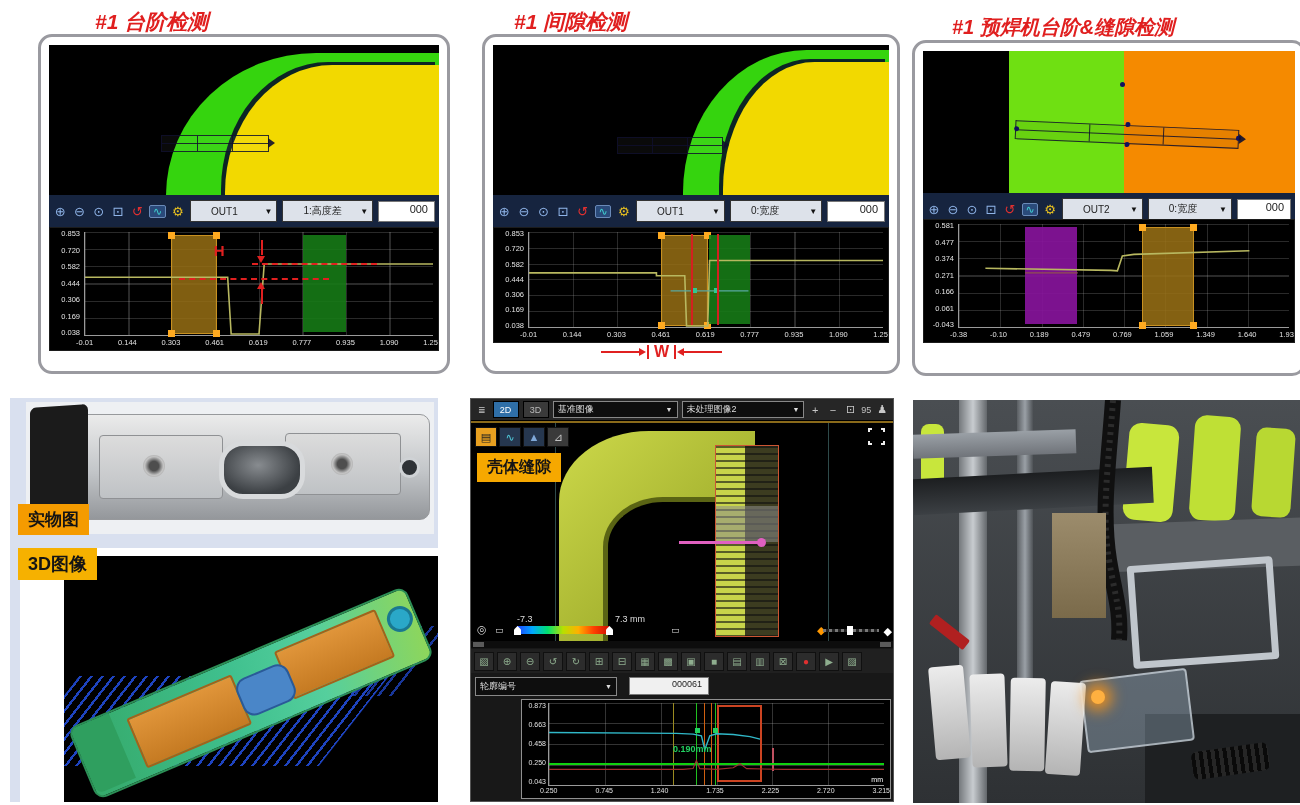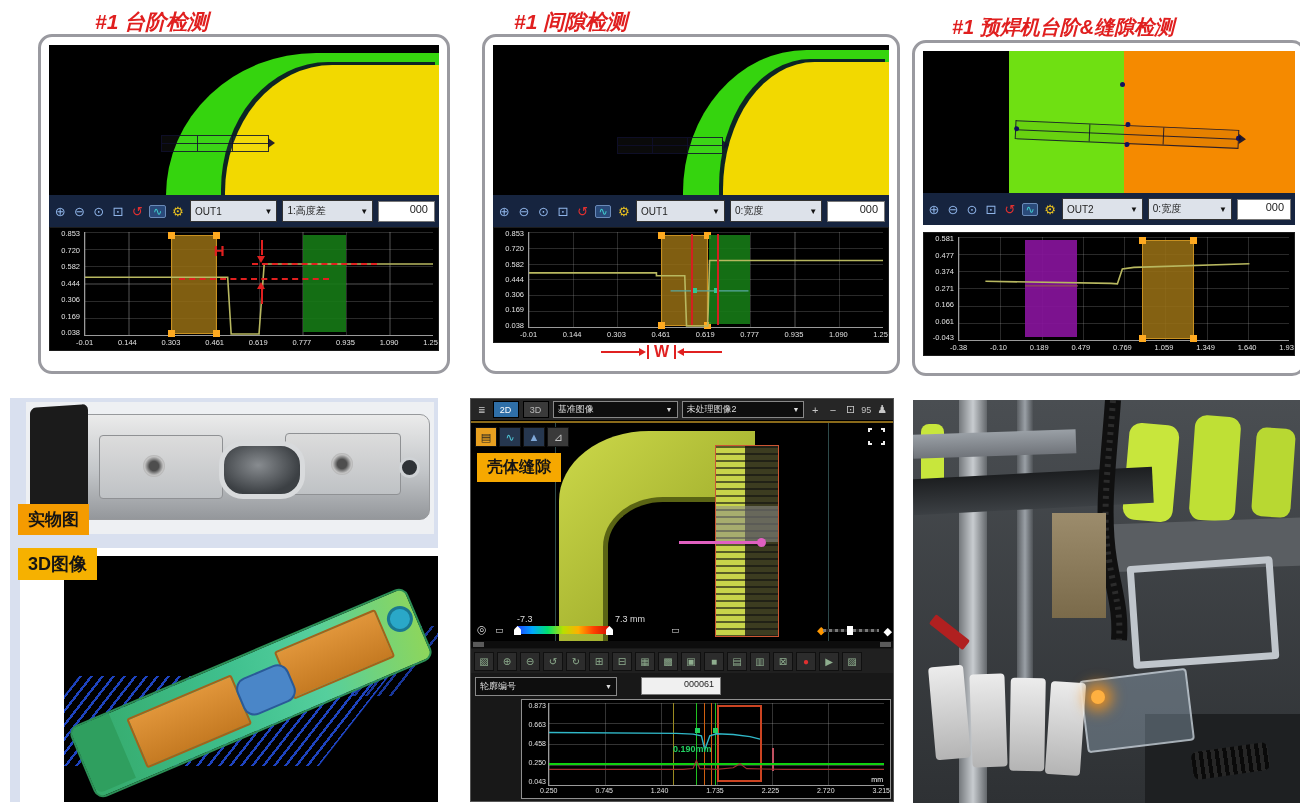--- a/index.html
+++ b/index.html
@@ -11,21 +11,21 @@
   .mbox{position:absolute;border:1px solid rgba(15,15,45,.85);background:rgba(255,255,255,.04);}
   .mline{position:absolute;background:rgba(15,15,45,.85);}
   .mdot{position:absolute;width:5px;height:5px;background:#101060;border-radius:50%;}
   .mah{position:absolute;border-left:7px solid rgba(15,15,45,.9);border-top:5px solid transparent;border-bottom:5px solid transparent;}
   .ptb{position:absolute;left:8px;right:8px;height:32px;background:#16243f;display:flex;align-items:center;gap:5px;padding:0 4px;box-sizing:border-box;}
   .ti{font-size:13px;color:#8fb4e8;width:17px;text-align:center;line-height:1;}
   .ti.red{color:#e03030;}
   .ti.chip{background:#2a4a7a;border:1px solid #6a8ab8;color:#40d0d0;font-size:11px;border-radius:2px;}
   .ti.gear{color:#e8c020;}
   .dd{height:20px;background:#dde2ea;border:1px solid #333;display:flex;align-items:center;padding:0 4px;font-size:10px;color:#222;}
-  .dd span{flex:1;overflow:hidden;white-space:nowrap;}
+  .dd span{flex:1;overflow:hidden;white-space:nowrap;margin-left:16px;}
   .dd b{font-size:8px;color:#111;margin-left:4px;}
   .vbox{height:18px;background:#fff;border:1px solid #777;font-size:11px;color:#222;text-align:right;padding:1px 6px 0 0;}
   .chart{position:absolute;left:8px;right:8px;background:#000;border:1px solid #1c1c1c;}
   .yt{position:absolute;left:2px;top:2px;bottom:13px;width:28px;display:flex;flex-direction:column;justify-content:space-between;align-items:flex-end;font-size:7.5px;color:#e2e2e2;line-height:1;}
   .xt{position:absolute;left:26px;right:0;bottom:1px;height:10px;display:flex;justify-content:space-between;font-size:7.5px;color:#e2e2e2;line-height:1;}
   .plot{position:absolute;left:34px;right:5px;top:4px;bottom:14px;border-left:1px solid #9a9a9a;border-bottom:1px solid #9a9a9a;
     background-image:repeating-linear-gradient(to right,rgba(190,190,190,.22) 0 1px,transparent 1px calc(100%/8)),
                      repeating-linear-gradient(to bottom,rgba(190,190,190,.22) 0 1px,transparent 1px calc(100%/6));}
   .vplot{background-image:repeating-linear-gradient(to right,rgba(170,170,170,.30) 0 1px,transparent 1px calc(100%/6)),
                      repeating-linear-gradient(to bottom,rgba(170,170,170,.30) 0 1px,transparent 1px calc(100%/4));}
@@ -58,21 +58,21 @@
   .fsbox{position:absolute;width:13px;height:13px;border:2px solid #eee;}
   .fsbox i{position:absolute;left:2px;right:2px;top:-3px;bottom:-3px;background:#000;}
   .fsbox em{position:absolute;top:2px;bottom:2px;left:-3px;right:-3px;background:#000;}
   .cbh{position:absolute;width:7px;height:9px;background:#fff;clip-path:polygon(50% 0,100% 40%,100% 100%,0 100%,0 40%);}
   .vicon{position:absolute;color:#ddd;font-size:11px;line-height:1;}
   .hscroll{position:absolute;left:0;right:0;top:242px;height:7px;background:#0d0d0d;}
   .hscroll i{position:absolute;top:1px;width:11px;height:5px;background:#5a5a5a;}
   .vtools{position:absolute;left:0;right:0;top:250px;height:24px;background:#202020;display:flex;align-items:center;gap:3px;padding:0 3px;box-sizing:border-box;}
   .vtools span{width:18px;height:17px;background:#2c2c2c;border:1px solid #101010;color:#8fae8f;font-size:10px;display:flex;align-items:center;justify-content:center;}
   .vtools span:nth-child(15){color:#e03030;}
-  .vsel{position:absolute;left:0;right:0;top:276px;height:22px;background:#181818;display:flex;align-items:center;gap:24px;padding:0 4px;box-sizing:border-box;}
+  .vsel{position:absolute;left:0;right:0;top:276px;height:22px;background:#181818;display:flex;align-items:center;gap:12px;padding:0 4px;box-sizing:border-box;}
   .vchart{position:absolute;left:2px;right:2px;top:300px;bottom:2px;background:#000;border:1px solid #909090;margin-left:48px;}
   .vchart .yt{width:22px;font-size:7px;}
   .vchart .plot{left:26px;right:6px;top:3px;bottom:12px;}
   .vchart .xt{left:18px;font-size:7px;}
   .gmark{position:absolute;width:5px;height:5px;background:#22d060;}
   .mtxt{position:absolute;color:#22d060;font-weight:bold;font-size:9px;white-space:nowrap;}
   .photo-card{position:absolute;left:10px;top:398px;width:428px;height:150px;background:#d9e0ef;}
   .leftstrip{position:absolute;left:10px;top:548px;width:10px;height:254px;background:#d9e0ef;}
   .pharea{position:absolute;left:16px;top:4px;width:408px;height:132px;background:#eef0f3;overflow:hidden;}
   .metal{position:absolute;left:6px;top:12px;width:396px;height:104px;border-radius:10px;border:1px solid #97999c;background:linear-gradient(#ebebeb,#c2c5c8 55%,#94979b);}
@@ -267,21 +267,21 @@
       <div class="dd" style="width:86px;">
           <span>OUT2</span>
           <b>▼</b>
         </div>
       <div class="dd" style="width:90px;">
           <span>0:宽度</span>
           <b>▼</b>
         </div>
       <div class="vbox" style="width:56px;">000</div>
     </div>
-    <div class="chart" style="top:189px;height:122px;">
+    <div class="chart" style="top:176px;height:122px;">
       <div class="yt">
           <span>0.581</span>
           <span>0.477</span>
           <span>0.374</span>
           <span>0.271</span>
           <span>0.166</span>
           <span>0.061</span>
           <span>-0.043</span>
         </div>
       <div class="plot">

